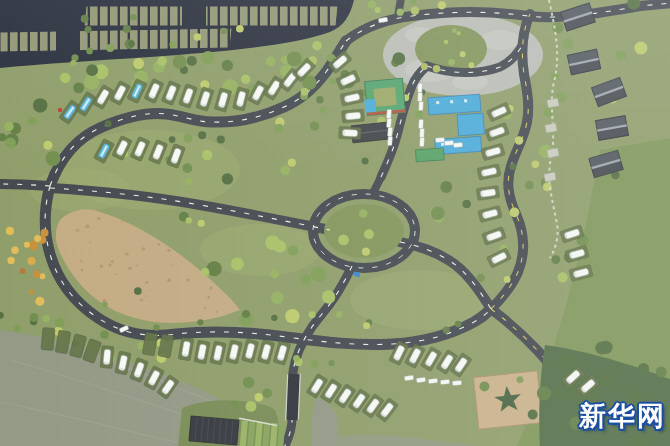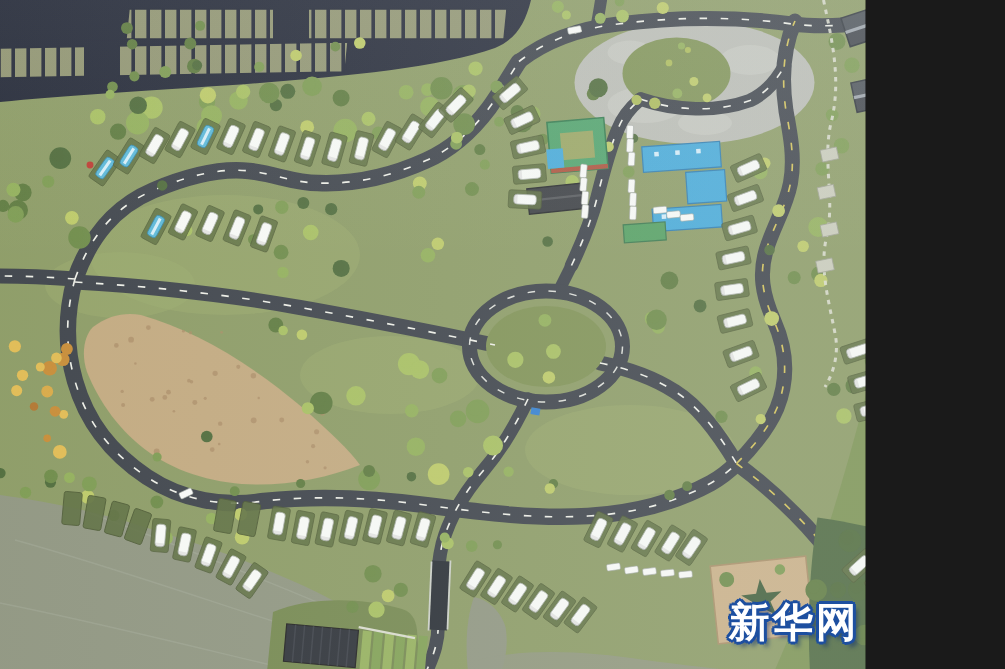--- a/index.html
+++ b/index.html
@@ -1,17 +1,17 @@
 <!DOCTYPE html>
 <html><head>
 <meta charset="utf-8">
 <style>
   html,body{margin:0;padding:0;background:#1a1a1a;}
-  .stage{position:relative;width:560px;height:446px;overflow:hidden;
-         font-family:"DejaVu Sans","Liberation Sans",sans-serif;padding-left:17px;}
+  .stage{position:relative;width:670px;height:446px;overflow:hidden;
+         font-family:"DejaVu Sans","Liberation Sans",sans-serif;}
   .stage svg{position:absolute;left:0;top:0;filter:saturate(.92) brightness(1.02);}
   .haze{position:absolute;inset:0;pointer-events:none;
         background:linear-gradient(90deg,rgba(228,232,233,.03),rgba(224,230,233,.16) 88%),
                    linear-gradient(180deg,rgba(225,230,232,.06),rgba(225,230,232,0) 40%);}
   .watermark{position:absolute;right:4px;bottom:17px;text-align:center;z-index:5;line-height:1;}
   .wm-cn{font-size:27px;font-weight:bold;letter-spacing:2px;}
   .wm-url{font-size:11.5px;font-weight:bold;letter-spacing:.6px;margin-top:3px;}
 </style>
 </head>
 <body>

